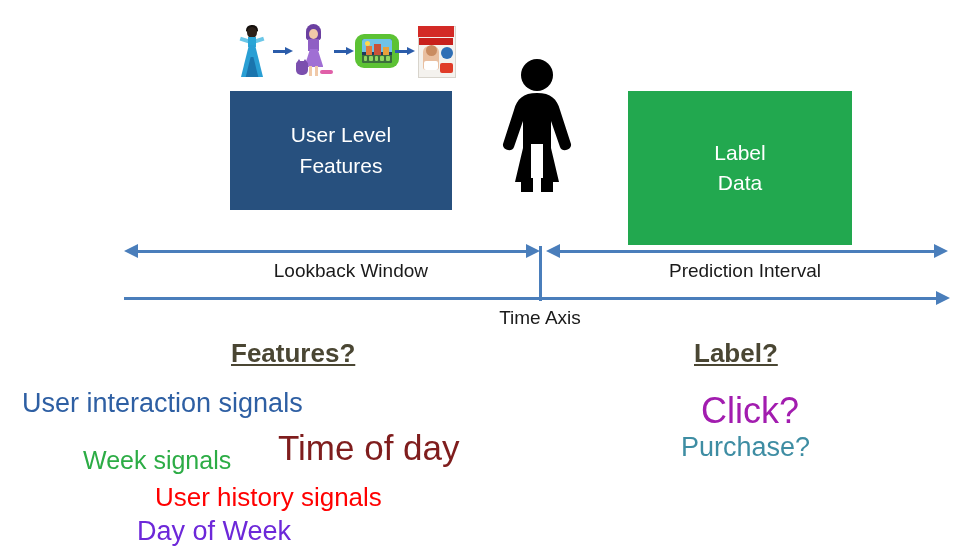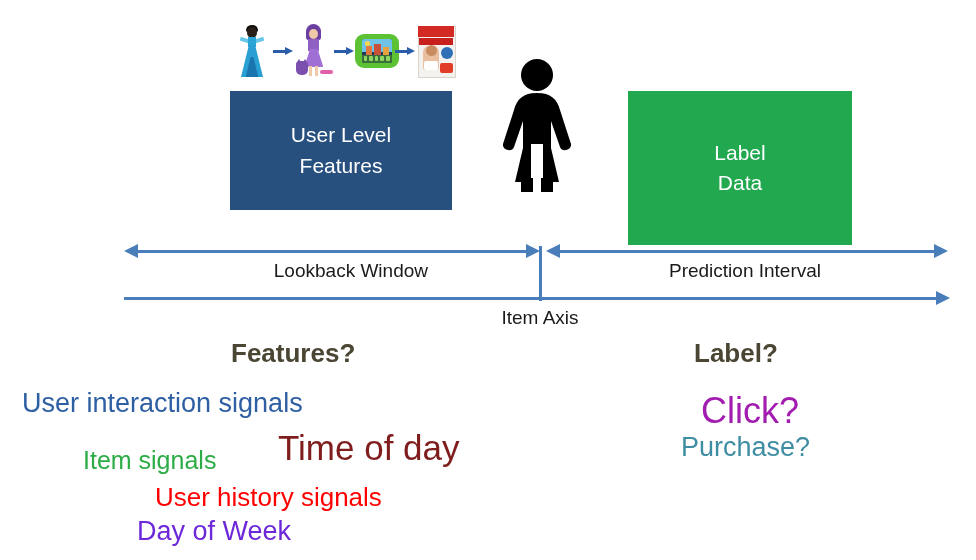--- a/index.html
+++ b/index.html
@@ -153,20 +153,21 @@
     white-space: nowrap;
   }
 
   
   .qhead {
     position: absolute;
     font-size: 26px;
     font-weight: bold;
     color: #4a4633;
     white-space: nowrap;
+    text-decoration: underline;
   }
   .cloud {
     position: absolute;
     white-space: nowrap;
     font-size: 27px;
   }
 </style>
 </head>
 <body>
 
@@ -261,27 +262,27 @@
 
   <div class="tl-line" style="left:560px; top:250px; width:382px; height:3px;"></div>
   <div class="arrowhead left" style="left:546px; top:244px;"></div>
   <div class="arrowhead right" style="left:934px; top:244px;"></div>
   <div class="tl-label" style="left:645px; top:260px; width:200px;">Prediction Interval</div>
 
   <div class="tl-line" style="left:539px; top:246px; width:3px; height:55px;"></div>
 
   <div class="tl-line" style="left:124px; top:297px; width:814px; height:3px;"></div>
   <div class="arrowhead right" style="left:936px; top:291px;"></div>
-  <div class="tl-label" style="left:440px; top:307px; width:200px;">Item Axis</div>
+  <div class="tl-label" style="left:440px; top:307px; width:200px;">Time Axis</div>
 
   <div class="qhead" style="left:231px; top:338px;">Features?</div>
   <div class="qhead" style="left:694px; top:338px;">Label?</div>
 
   <div class="cloud" style="left:22px; top:388px; color:#2e5fa3;">User interaction signals</div>
   <div class="cloud" style="left:278px; top:428px; font-size:35px; color:#7f1d1d;">Time of day</div>
-  <div class="cloud" style="left:83px; top:446px; font-size:25px; color:#2cac45;">Item signals</div>
+  <div class="cloud" style="left:83px; top:446px; font-size:25px; color:#2cac45;">Week signals</div>
   <div class="cloud" style="left:155px; top:482px; font-size:26px; color:#ff0000;">User history signals</div>
   <div class="cloud" style="left:137px; top:516px; font-size:27px; color:#6d28d9;">Day of Week</div>
 
   <div class="cloud" style="left:701px; top:390px; font-size:36px; color:#a21caf;">Click?</div>
   <div class="cloud" style="left:681px; top:432px; font-size:27px; color:#3e8da3;">Purchase?</div>
 
 </div>
 
 </body></html>

